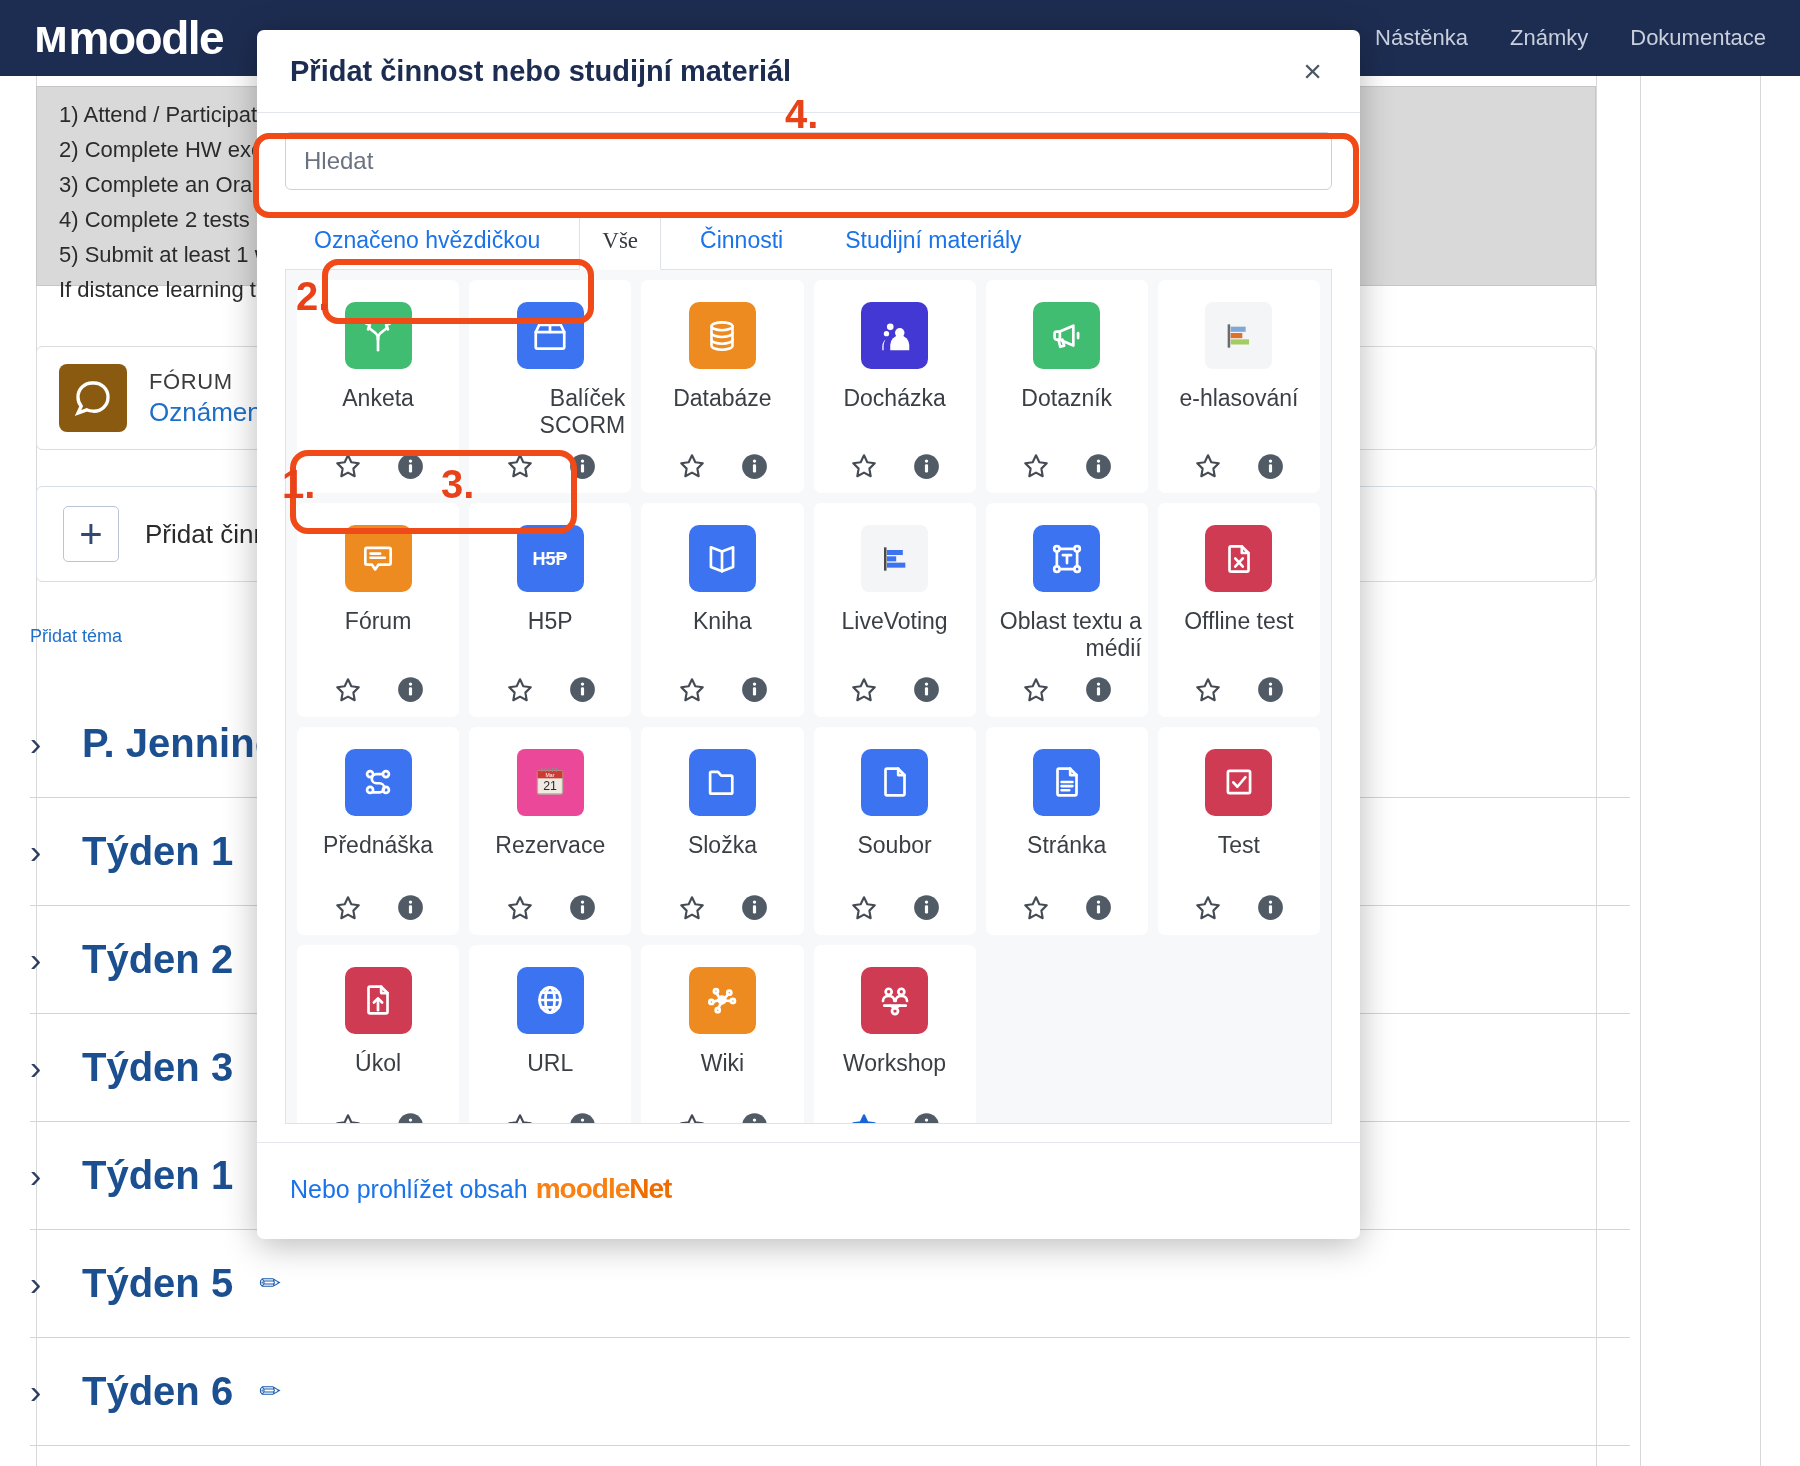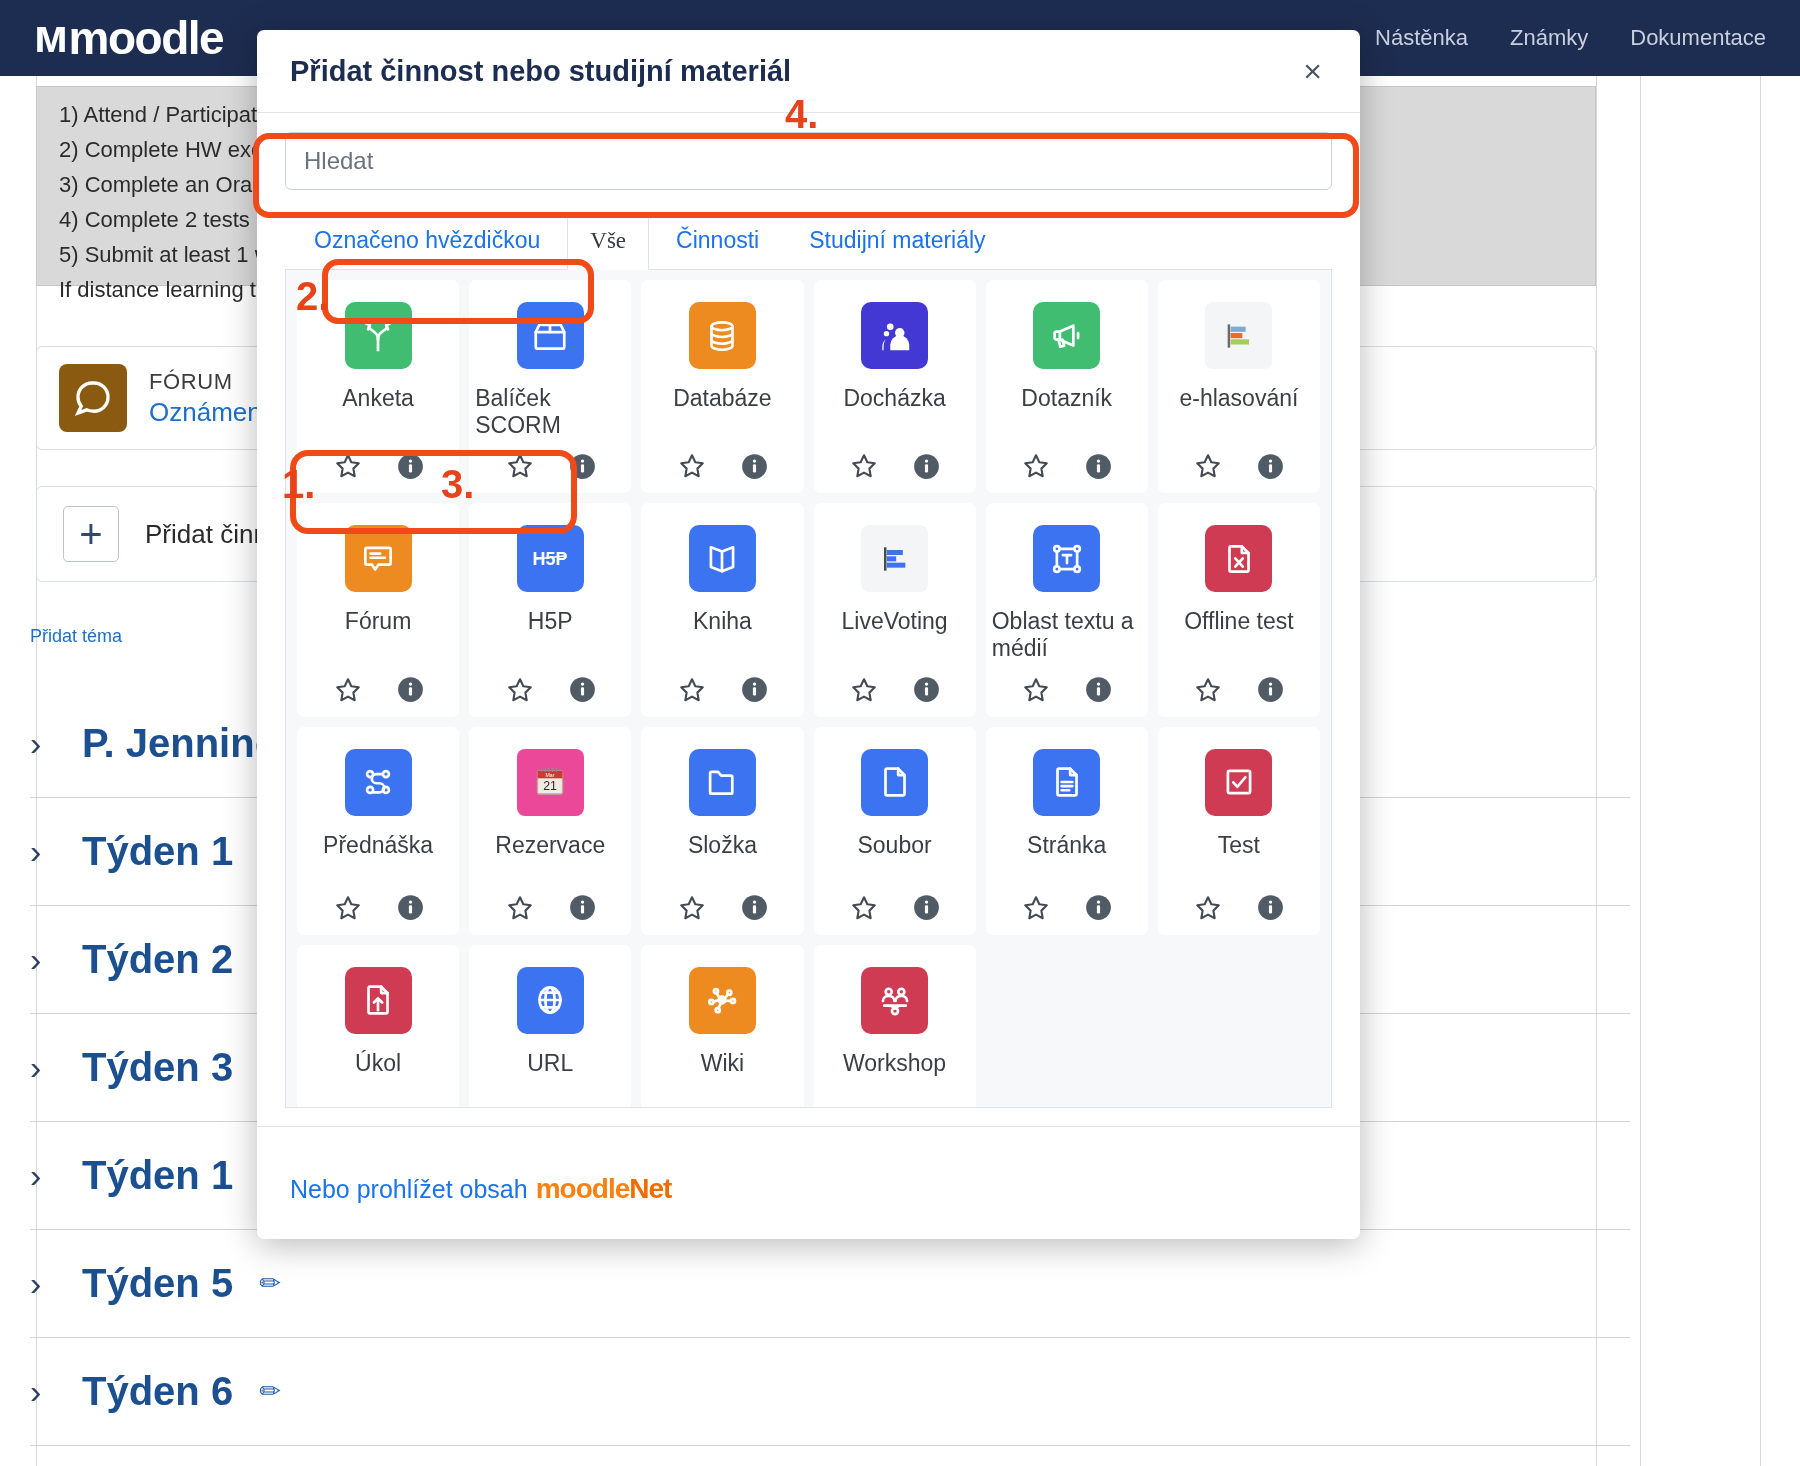--- a/index.html
+++ b/index.html
@@ -100,21 +100,21 @@
   .search-wrap { position:relative; flex:none; }
   .search-input {
     width:100%; height:58px; border:1px solid #ccd2da; border-radius:6px;
     font-size:24px; padding:0 18px; color:#333;
     font-family:"Liberation Sans", sans-serif; outline:none; background:#fff;
   }
   .search-input::placeholder { color:#6b7280; }
 
   
   .tabs {
-    display:flex; align-items:flex-end; gap:4px;
+    display:flex; align-items:flex-end; gap:16px;
     border-bottom:1px solid #dfe3e8; margin-top:22px; flex:none;
     padding-left:6px;
     text-align:center;
   }
   .tab {
     font-size:23px; color:#1a73e8; padding:14px 22px 15px 22px;
     cursor:pointer; white-space:nowrap; border:1px solid transparent;
     border-radius:6px 6px 0 0; margin-bottom:-1px;
   }
   .tab.active {
@@ -139,33 +139,33 @@
     padding:22px 6px 12px 6px; min-height:208px;
     position:relative;
   }
   .card-icon {
     width:67px; height:67px; border-radius:10px;
     display:flex; align-items:center; justify-content:center;
     flex:none;
   }
   .card-icon.plain { background:#f4f5f7; border-radius:8px; }
   .card-label {
-    margin-top:16px; font-size:23px; color:#3a3f45; text-align:left;
+    margin-top:16px; font-size:23px; color:#3a3f45; text-align:right;
     line-height:1.18; max-width:150px;
   }
   .card-actions {
     margin-top:auto; padding-top:12px;
     display:flex; align-items:center; gap:34px;
   }
   .star-btn, .info-btn { cursor:pointer; display:flex; line-height:0; }
   .info-btn { width:27px; height:27px; }
 
   
   .modal-footer {
-    flex:none; padding:46px 33px 34px 33px;
+    flex:none; padding:30px 33px 34px 33px;
     border-top:1px solid #e3e6ea; margin-top:18px;
     display:flex; align-items:center;
   }
   .footer-link {
     font-size:25px; color:#1a73e8; display:flex; align-items:baseline; gap:8px;
     cursor:pointer;
   }
   .mnet-logo { font-size:28px; font-weight:700; letter-spacing:-1px; white-space:nowrap; }
   .mnet-logo .o1 { color:#f98012; }
   .mnet-logo .net { color:#ef6c00; }

